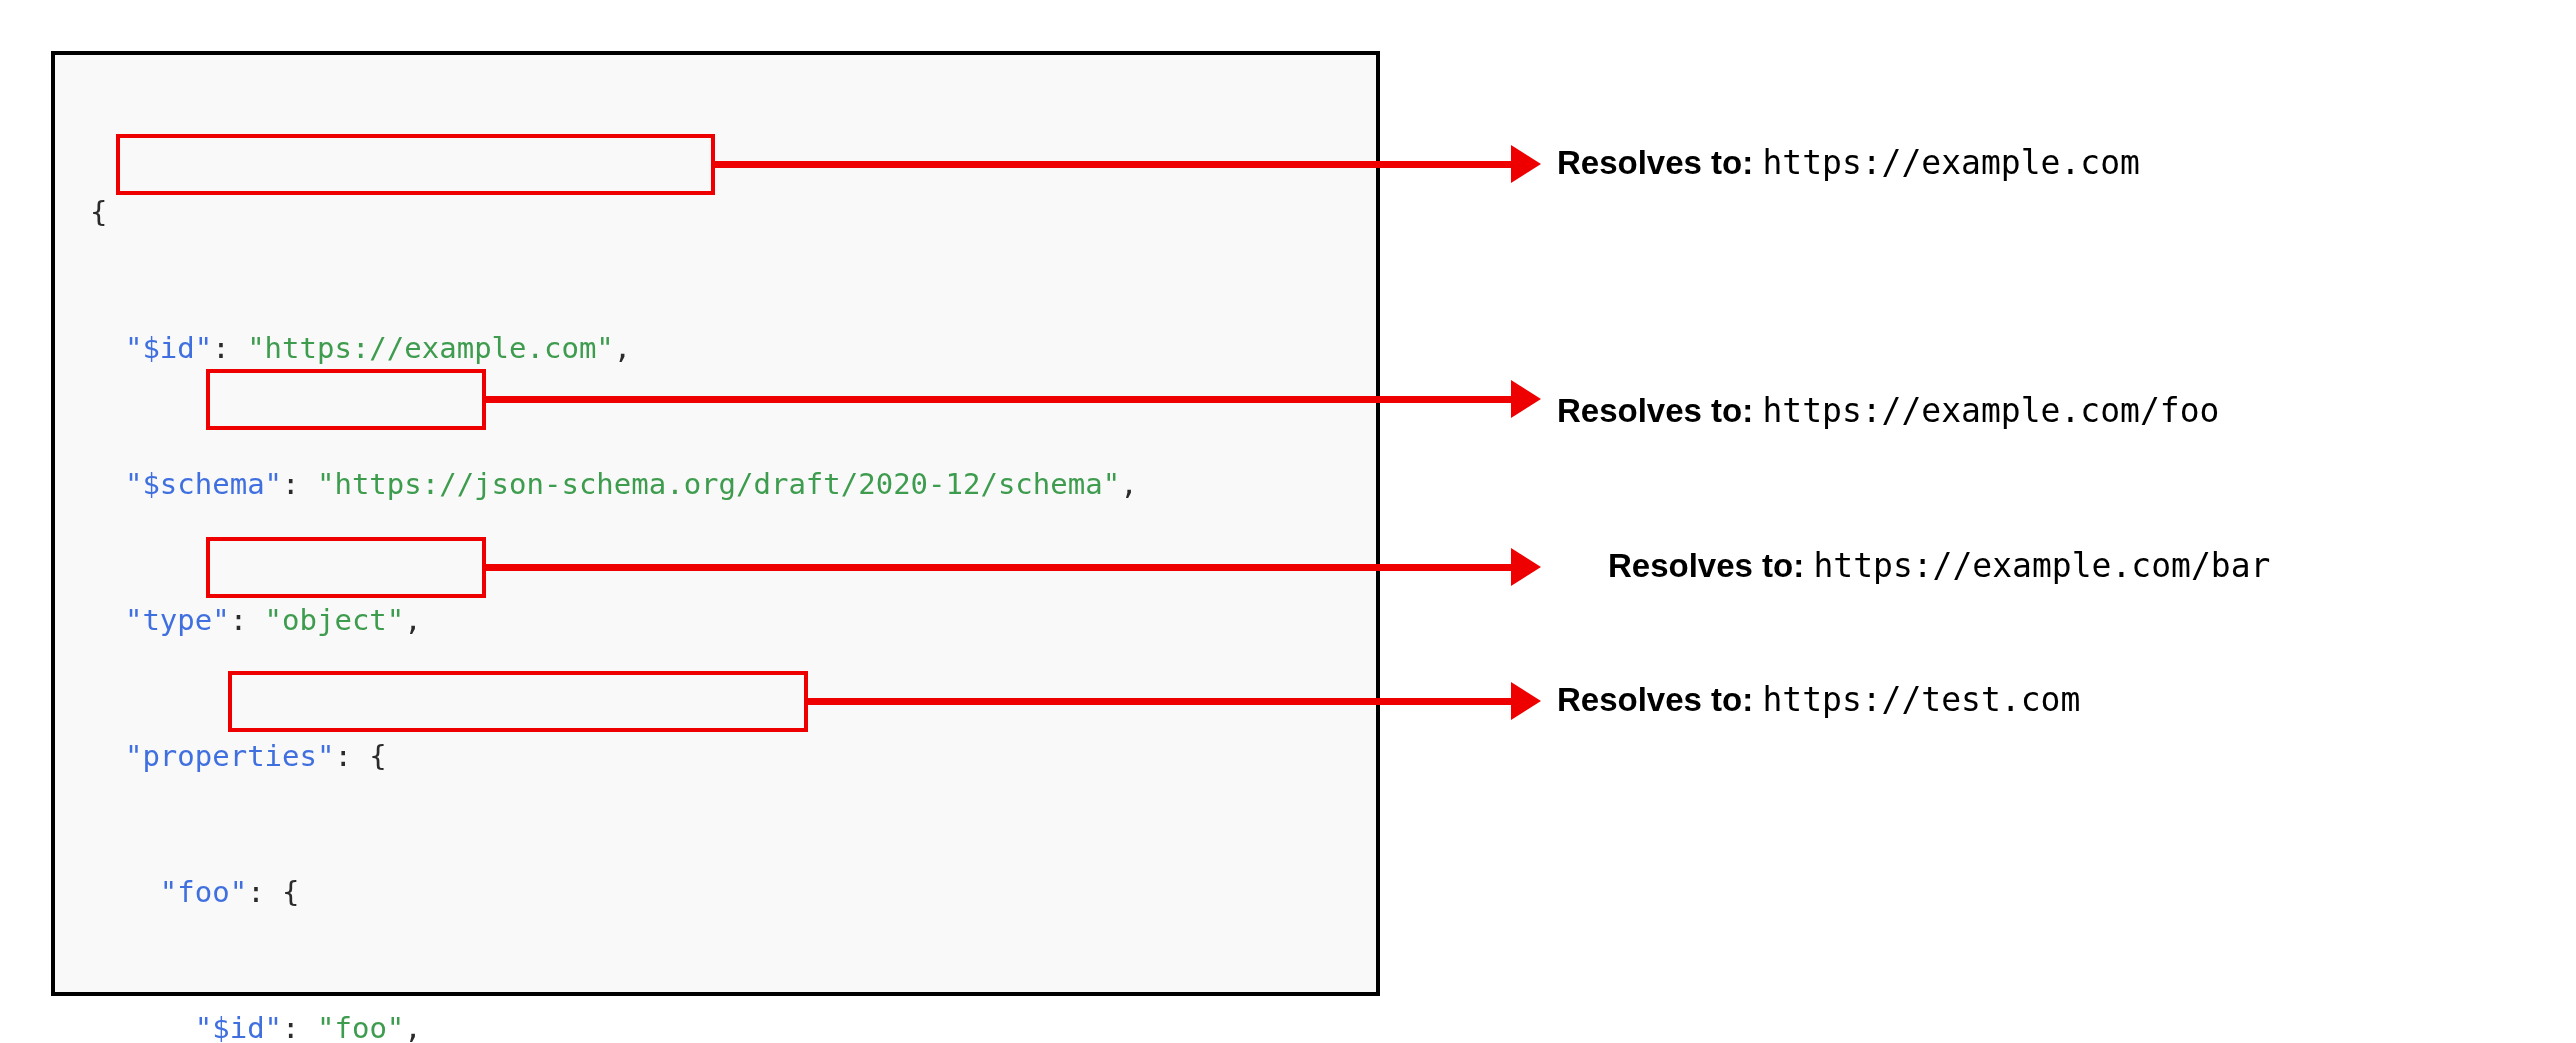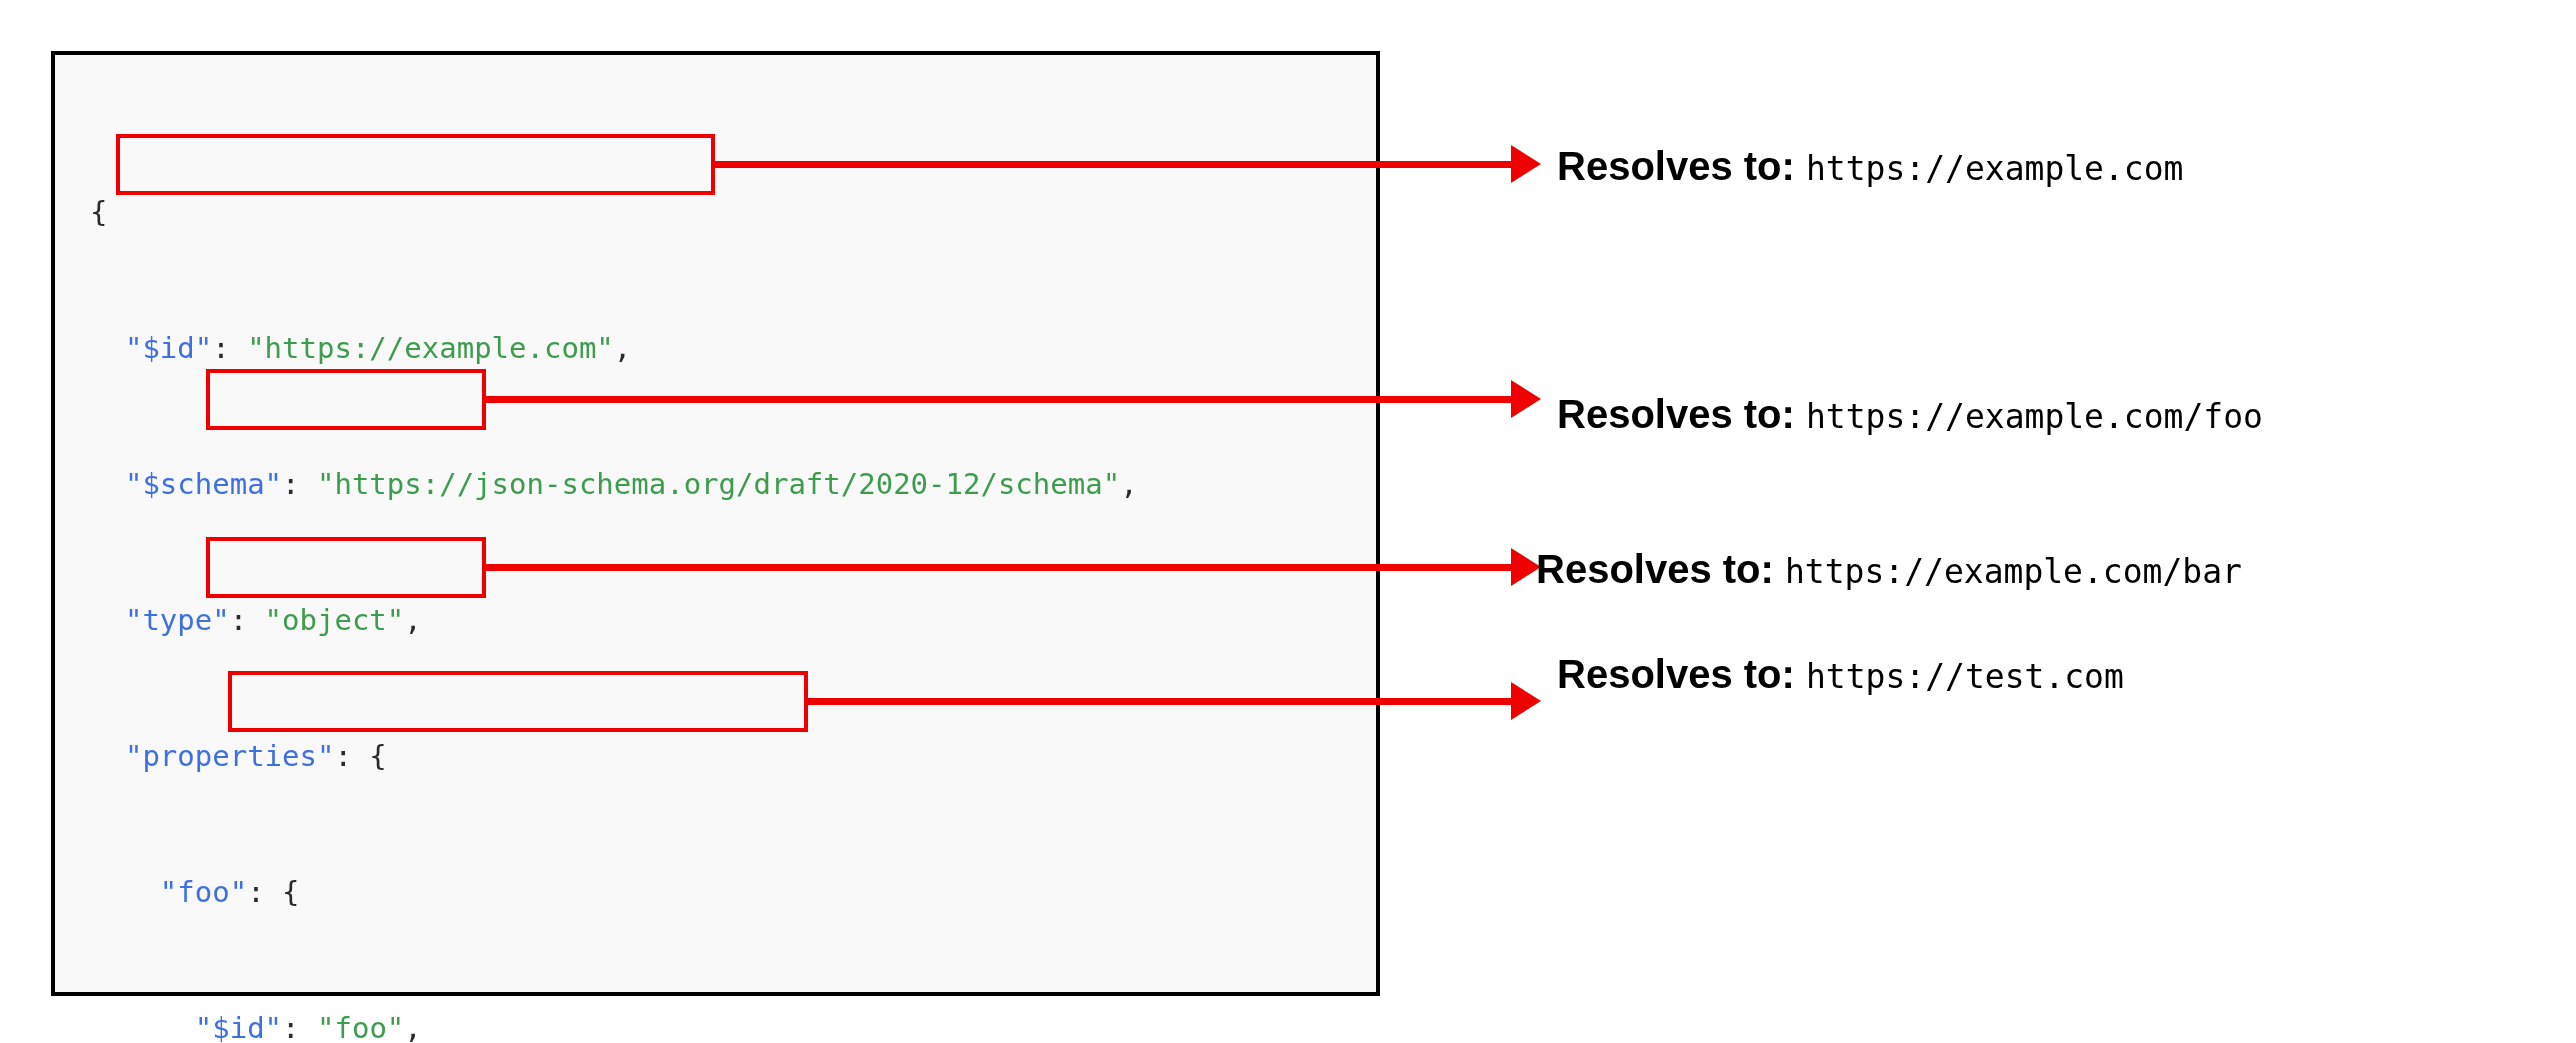--- a/index.html
+++ b/index.html
@@ -71,21 +71,21 @@
 
   
   .annotation {
     position: absolute;
     white-space: nowrap;
     line-height: 1;
   }
   .annot-label {
     font-family: "Liberation Sans", sans-serif;
     font-weight: bold;
-    font-size: 40px;
+    font-size: 33px;
     color: #000000;
   }
   .annot-url {
     font-family: "DejaVu Sans Mono", "Liberation Mono", monospace;
     font-size: 33px;
     color: #000000;
   }
 </style>
 </head>
 <body>
@@ -152,20 +152,20 @@
 <div class="arrow-head" style="left:1511px; top:682px;"></div>
 
 <div class="annotation" style="left:1557px; top:146px;">
   <span class="annot-label">Resolves to: </span><span class="annot-url">https://example.com</span>
 </div>
 
 <div class="annotation" style="left:1557px; top:394px;">
   <span class="annot-label">Resolves to: </span><span class="annot-url">https://example.com/foo</span>
 </div>
 
-<div class="annotation" style="left:1536px; top:549px;">
+<div class="annotation" style="left:1608px; top:549px;">
   <span class="annot-label">Resolves to: </span><span class="annot-url">https://example.com/bar</span>
 </div>
 
-<div class="annotation" style="left:1557px; top:654px;">
+<div class="annotation" style="left:1557px; top:683px;">
   <span class="annot-label">Resolves to: </span><span class="annot-url">https://test.com</span>
 </div>
 
 
 </body></html>

